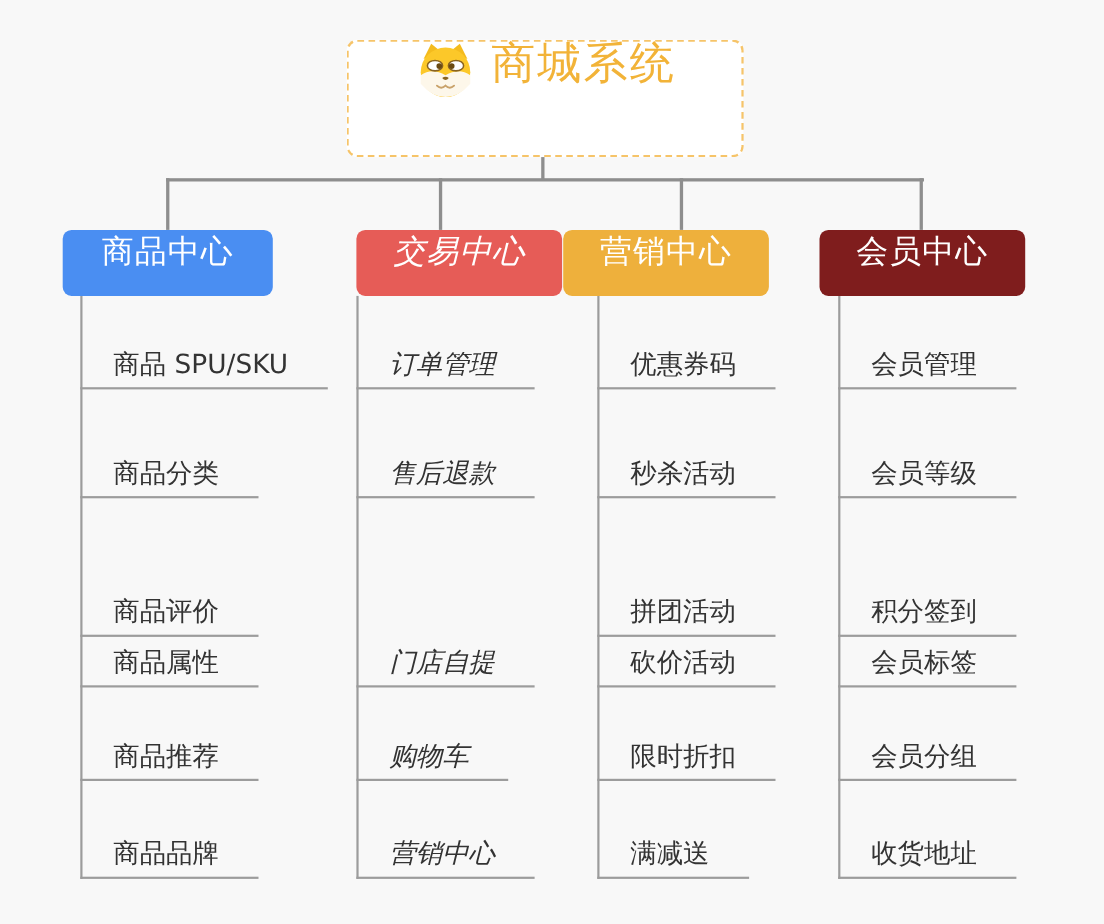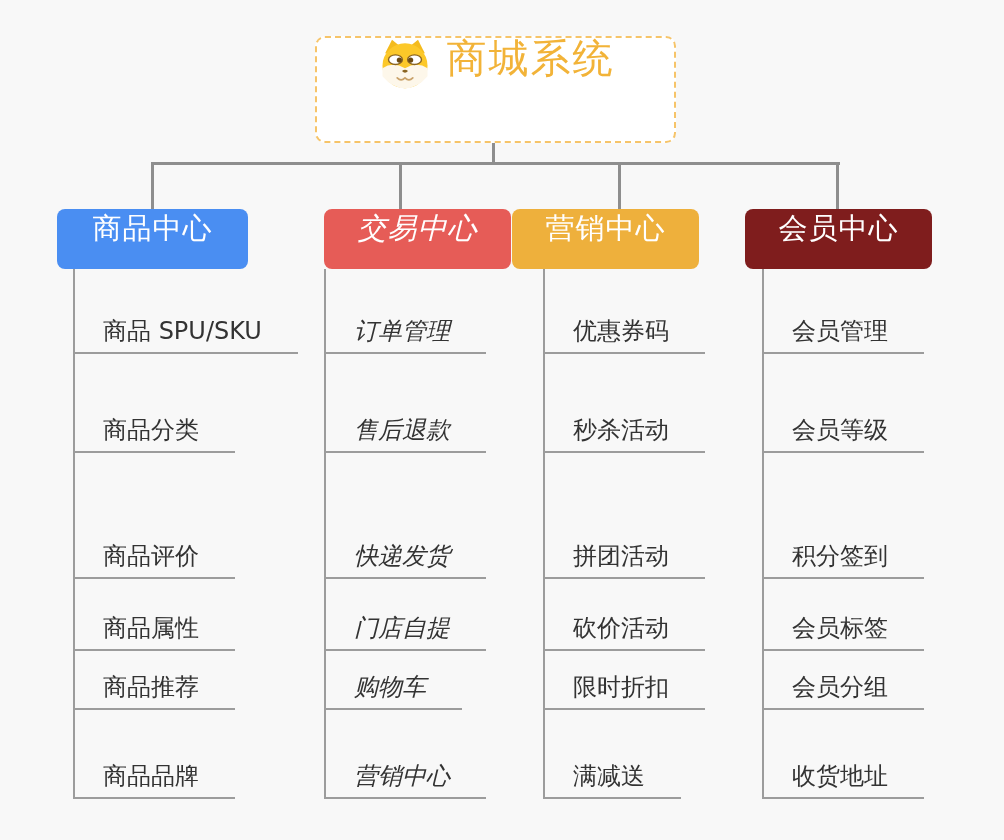--- a/index.html
+++ b/index.html
@@ -52,21 +52,21 @@
   
   .leaf{
     position:absolute;
     height:30px;line-height:30px;
     padding:0 36px 6px 30px;
     border-bottom:2px solid #9c9c9c;
     font-size:24px;color:#333333;white-space:nowrap;
   }
   .c1{left:73px;} .c2{left:324px;font-style:italic;} .c3{left:543px;} .c4{left:762px;}
   .r0{top:316px;} .r1{top:415px;} .r2{top:494px;margin-top:47px;}
-  .r3{top:613px;text-align:center;} .r4{top:672px;} .r5{top:761px;}
+  .r3{top:587px;text-align:center;} .r4{top:672px;} .r5{top:761px;}
 </style>
 </head>
 <body>
 
 <div class="stage">
 
   <div class="line v-root"></div>
   <div class="line h-spread"></div>
   <div class="line v-b1"></div>
   <div class="line v-b2"></div>
@@ -111,21 +111,20 @@
 
   <div class="leaf c1 r0">商品 SPU/SKU</div>
   <div class="leaf c1 r1">商品分类</div>
   <div class="leaf c1 r2">商品评价</div>
   <div class="leaf c1 r3">商品属性</div>
   <div class="leaf c1 r4">商品推荐</div>
   <div class="leaf c1 r5">商品品牌</div>
 
   <div class="leaf c2 r0">订单管理</div>
   <div class="leaf c2 r1">售后退款</div>
-  <div class="leaf c2 r2">快递发货</div>
   <div class="leaf c2 r3">门店自提</div>
   <div class="leaf c2 r4">购物车</div>
   <div class="leaf c2 r5">营销中心</div>
 
   <div class="leaf c3 r0">优惠券码</div>
   <div class="leaf c3 r1">秒杀活动</div>
   <div class="leaf c3 r2">拼团活动</div>
   <div class="leaf c3 r3">砍价活动</div>
   <div class="leaf c3 r4">限时折扣</div>
   <div class="leaf c3 r5">满减送</div>

